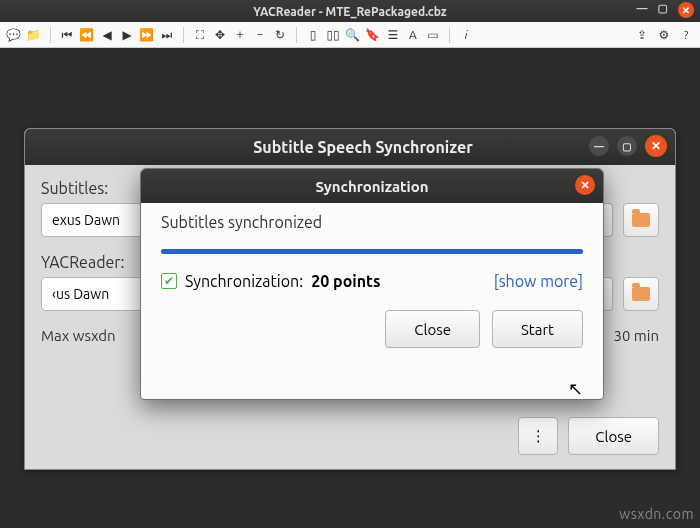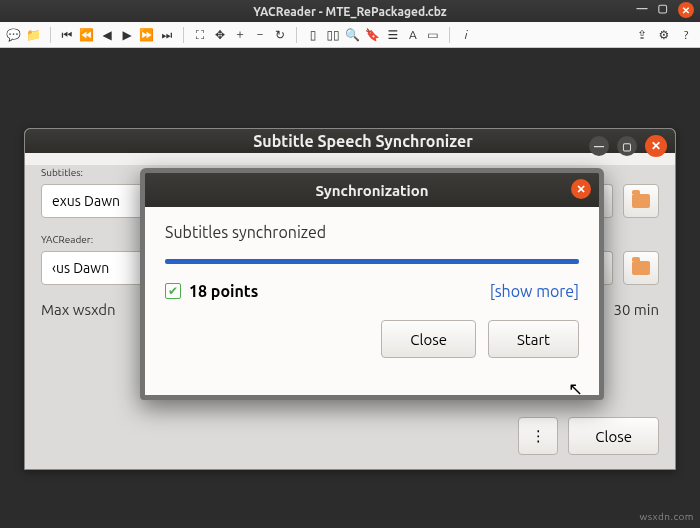--- a/index.html
+++ b/index.html
@@ -16,60 +16,60 @@
   .outer-toolbar .grp { display: flex; gap: 4px; align-items: center; }
   .outer-toolbar .sep { width: 1px; height: 16px; background: #ccc; margin: 0 2px; }
   .tb { width: 16px; height: 16px; display: inline-flex; align-items: center; justify-content: center; cursor: pointer; color: #333; }
   .outer-toolbar .right { margin-left: auto; display: flex; gap: 6px; }
 
   
   .dark-area { position: absolute; top: 48px; left: 0; right: 0; bottom: 0; background: #2c2c2c; }
 
   
   .sss-window { position: absolute; left: 24px; top: 128px; width: 652px; height: 342px; background: #f2f1f0; border: 1px solid #888; box-shadow: 0 2px 8px rgba(0,0,0,0.4); border-radius: 6px 6px 0 0; overflow: hidden; }
-  .sss-titlebar { height: 24px; background: linear-gradient(#3c3b37,#2e2d2a); color: #eee; display: flex; align-items: center; justify-content: center; font-size: 16px; font-weight: bold; position: relative; padding-left: 26px; }
+  .sss-titlebar { height: 36px; background: linear-gradient(#3c3b37,#2e2d2a); color: #eee; display: flex; align-items: center; justify-content: center; font-size: 16px; font-weight: bold; position: relative; padding-left: 26px; }
   .sss-titlebar .ctr { position: absolute; right: 8px; top: 6px; display: flex; gap: 8px; align-items: center; }
   .sss-titlebar .ctr .min, .sss-titlebar .ctr .max { width: 20px; height: 20px; background: #4d4c48; border-radius: 50%; display: inline-flex; align-items: center; justify-content: center; color: #ddd; font-size: 10px; cursor: pointer; }
   .sss-titlebar .ctr .clx { width: 22px; height: 22px; background: #e95420; border-radius: 50%; display: inline-flex; align-items: center; justify-content: center; color: #fff; font-size: 12px; cursor: pointer; }
 
   
   .sss-body { position: relative; padding: 14px 16px; color: #333; filter: grayscale(0.1); }
   .bg-dim { position: absolute; inset: 36px 0 0 0; background: rgba(120,120,120,0.18); pointer-events: none; }
   .row { display: flex; align-items: center; gap: 10px; margin-bottom: 16px; }
-  .lab { font-size: 10px; min-width: 90px; }
+  .lab { font-size: 16px; min-width: 90px; }
   .combo { flex: 1; display: flex; }
   .combo input { flex: 1; height: 34px; border: 1px solid #b8b4ad; border-radius: 4px 0 0 4px; padding: 0 10px; font-size: 14px; background: #fff; }
   .combo .drop { width: 30px; height: 34px; border: 1px solid #b8b4ad; border-left: none; border-radius: 0 4px 4px 0; background: linear-gradient(#fdfdfd,#e9e7e3); display: flex; align-items: center; justify-content: center; cursor: pointer; font-size: 10px; color: #555; }
   .folder-btn { width: 36px; height: 34px; border: 1px solid #b8b4ad; border-radius: 4px; background: linear-gradient(#fdfdfd,#e9e7e3); display: flex; align-items: center; justify-content: center; cursor: pointer; }
   .folder-ic { width: 18px; height: 14px; background: #f39c52; border-radius: 2px; position: relative; }
   .folder-ic::before { content: ""; position: absolute; top: -4px; left: 0; width: 8px; height: 4px; background: #f39c52; border-radius: 2px 2px 0 0; }
   .maxadj { display: flex; align-items: center; justify-content: space-between; font-size: 15px; }
 
   .sss-bottom { position: absolute; right: 16px; bottom: 14px; display: flex; gap: 10px; }
   .sss-bottom button, .sss-bottom .more { height: 38px; border: 1px solid #b8b4ad; border-radius: 4px; background: linear-gradient(#fdfdfd,#e9e7e3); font-size: 15px; cursor: pointer; }
   .sss-bottom .more { width: 40px; display: flex; align-items: center; justify-content: center; }
   .sss-bottom button { padding: 0 26px; }
 
   
-  .sync-dialog { position: absolute; left: 140px; top: 168px; width: 464px; height: 232px; background: #fcfbfa; border: 5px solid #737373; box-shadow: 0 8px 24px rgba(0,0,0,0.5); border-radius: 6px 6px 4px 4px; overflow: hidden; z-index: 10; }
+  .sync-dialog { position: absolute; left: 140px; top: 168px; width: 464px; height: 232px; background: #fcfbfa; border: 1px solid #737373; box-shadow: 0 8px 24px rgba(0,0,0,0.5); border-radius: 6px 6px 4px 4px; overflow: hidden; z-index: 10; }
   .sync-titlebar { height: 34px; background: linear-gradient(#3c3b37,#2e2d2a); color: #eee; display: flex; align-items: center; justify-content: center; font-size: 15px; font-weight: bold; position: relative; }
   .sync-titlebar .clx { position: absolute; right: 8px; top: 6px; width: 20px; height: 20px; background: #e95420; border-radius: 50%; display: inline-flex; align-items: center; justify-content: center; color: #fff; font-size: 11px; cursor: pointer; }
-  .sync-body { padding: 16px 20px 12px 20px; }
+  .sync-body { padding: 10px 20px 12px 20px; }
   .sync-msg { font-size: 16px; color: #333; margin-bottom: 18px; }
   .progress { width: 100%; height: 5px; background: #2862c7; border-radius: 2px; margin-bottom: 18px; }
   .sync-row { display: flex; align-items: center; justify-content: space-between; font-size: 16px; margin-bottom: 20px; }
   .sync-row .left { display: flex; align-items: center; gap: 8px; }
   .check { width: 16px; height: 16px; border: 1.5px solid #4caf50; border-radius: 2px; display: inline-flex; align-items: center; justify-content: center; color: #4caf50; font-size: 12px; }
   .show-more { color: #2862c7; cursor: pointer; }
   .sync-buttons { display: flex; gap: 12px; justify-content: flex-end; }
   .sync-buttons button { height: 38px; padding: 0 28px; border: 1px solid #b8b4ad; border-radius: 4px; background: linear-gradient(#fdfdfd,#e9e7e3); font-size: 15px; cursor: pointer; }
 
   .cursor { position: absolute; left: 568px; top: 378px; z-index: 20; font-size: 18px; color: #000; pointer-events: none; }
 
-  .watermark { position: absolute; right: 6px; bottom: 6px; color: #888; font-size: 10px; letter-spacing: 0.5px; pointer-events: none; z-index: 30; }
+  .watermark { position: absolute; right: 6px; bottom: 6px; color: #888; font-size: 14px; letter-spacing: 0.5px; pointer-events: none; z-index: 30; }
 </style>
 </head>
 <body>
 
 <div class="outer-titlebar">
   <span>YACReader - MTE_RePackaged.cbz</span>
   <div class="wincontrols">
     <span>—</span>
     <span>▢</span>
     <span class="outer-close">✕</span>
@@ -173,21 +173,22 @@
   <div class="sync-titlebar">
     <span>Synchronization</span>
     <span class="clx">✕</span>
   </div>
   <div class="sync-body">
     <div class="sync-msg">Subtitles synchronized</div>
     <div class="progress"></div>
     <div class="sync-row">
       <div class="left">
         <span class="check">✔</span>
-        <strong>18 points</strong>
+        <span>Synchronization:</span>
+        <strong>20 points</strong>
       </div>
       <span class="show-more">[show more]</span>
     </div>
     <div class="sync-buttons">
       <button>Close</button>
       <button>Start</button>
     </div>
   </div>
 </div>
 

